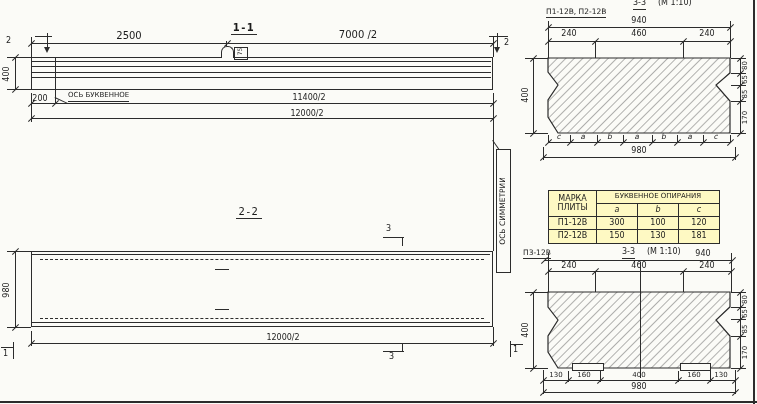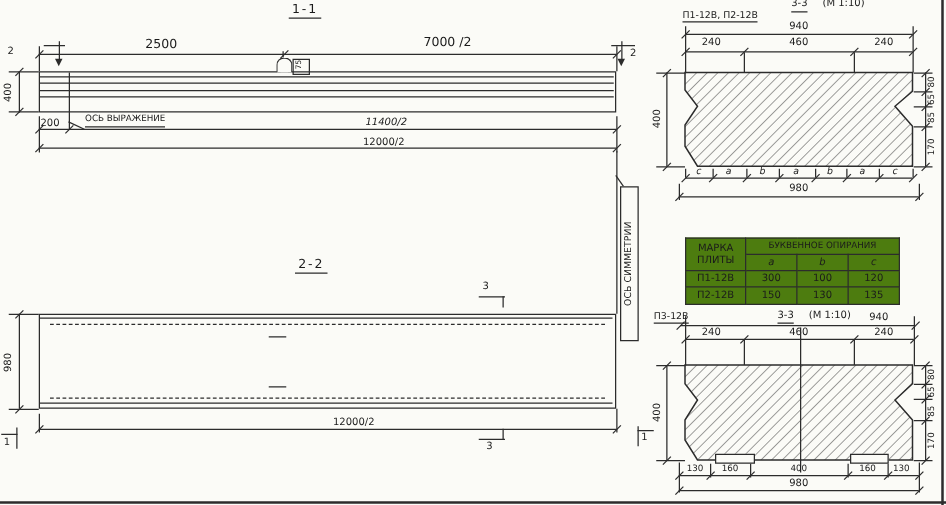--- a/index.html
+++ b/index.html
@@ -15,33 +15,33 @@
   .rv{transform-origin:0 0;transform:rotate(-90deg);text-align:center;}
   .box{position:absolute;border:1px solid #2c2c2c;}
   .arrd{position:absolute;width:0;height:0;border-left:3px solid transparent;border-right:3px solid transparent;border-top:6px solid #2c2c2c;}
   .dash{position:absolute;height:0;border-top:1px dashed #2c2c2c;}
   .it{font-style:italic;}
   .s6{font-size:6px;}
   .s7{font-size:7px;}
   .s75{font-size:7.5px;}
   .s8{font-size:8px;}
   .s10{font-size:10px;letter-spacing:1.5px;}
-  table.tb{position:absolute;border-collapse:collapse;table-layout:fixed;background:#4d7c0f;}
+  table.tb{position:absolute;border-collapse:collapse;table-layout:fixed;background:#fef9c3;}
   table.tb td{border:1px solid #2c2c2c;text-align:center;vertical-align:middle;padding:0;font-size:8px;line-height:1.1;}
   td.pre{white-space:pre-line;font-size:7px;}
   .flag{position:absolute;border:1px solid #2c2c2c;transform-origin:0 0;transform:rotate(-90deg);
         text-align:center;font-size:7.5px;line-height:12px;background:#fbfbf7;}
   .loop{position:absolute;border:1.5px solid #2c2c2c;border-bottom:none;border-radius:6px 6px 0 0;background:#fbfbf7;}
 </style>
 </head>
 <body>
 
 <div id="sheet">
 
-  <div class="t s10 ul c" style="left:231px;top:2px;width:26px;">1-1</div>
+  <div class="t s10 ul c" style="left:231px;top:22px;width:26px;font-weight:bold;">1-1</div>
 
   <div class="hl" style="left:31px;top:43px;width:462px;"></div>
   <div class="tk" style="left:27px;top:43px;"></div>
   <div class="tk" style="left:223px;top:43px;"></div>
   <div class="tk" style="left:489px;top:43px;"></div>
   <div class="vl" style="left:31px;top:37px;height:20px;"></div>
   <div class="vl" style="left:493px;top:37px;height:20px;"></div>
   <div class="t c" style="left:105px;top:30px;width:48px;">2500</div>
   <div class="t c" style="left:330px;top:29px;width:56px;">7000 /2</div>
 
@@ -72,22 +72,22 @@
   <div class="tk" style="left:11px;top:89px;"></div>
   <div class="t rv s8" style="left:3px;top:84px;width:20px;">400</div>
 
   <div class="vl" style="left:55px;top:58px;height:46px;"></div>
   <div class="hl" style="left:31px;top:103px;width:462px;"></div>
   <div class="tk" style="left:27px;top:103px;"></div>
   <div class="tk" style="left:51px;top:103px;"></div>
   <div class="tk" style="left:489px;top:103px;"></div>
   <div class="t s8 c" style="left:28px;top:95px;width:24px;">200</div>
   <div class="ld" style="left:55px;top:97px;width:14px;height:1px;transform:rotate(25deg);transform-origin:0 0;"></div>
-  <div class="t s7 ul" style="left:68px;top:92px;">ОСЬ ВЫРАЖЕНИЕ</div>
-  <div class="t s8 c" style="left:278px;top:94px;width:62px;font-style:italic;">11400/2</div>
+  <div class="t s7 ul" style="left:68px;top:92px;">ОСЬ БУКВЕННОЕ</div>
+  <div class="t s8 c" style="left:278px;top:94px;width:62px;">11400/2</div>
   <div class="vl" style="left:31px;top:93px;height:29px;"></div>
   <div class="vl" style="left:493px;top:93px;height:29px;"></div>
   <div class="hl" style="left:31px;top:118px;width:462px;"></div>
   <div class="tk" style="left:27px;top:118px;"></div>
   <div class="tk" style="left:489px;top:118px;"></div>
   <div class="t s8 c" style="left:276px;top:110px;width:62px;">12000/2</div>
 
   <div class="vl" style="left:493px;top:121px;height:130px;"></div>
   <div class="ld" style="left:493px;top:140px;width:13px;height:1px;transform:rotate(55deg);transform-origin:0 0;"></div>
   <div class="flag" style="left:496px;top:273px;width:122px;height:13px;">ОСЬ СИММЕТРИИ</div>
@@ -231,21 +231,21 @@
     <tr style="height:13px;">
       <td>П1-12В</td>
       <td>300</td>
       <td>100</td>
       <td>120</td>
     </tr>
     <tr style="height:14px;">
       <td>П2-12В</td>
       <td>150</td>
       <td>130</td>
-      <td>135</td>
+      <td>181</td>
     </tr>
   </tbody>
     </table>
 
   <div class="t s75 ul" style="left:523px;top:249px;">П3-12В</div>
   <div class="t s8 ul" style="left:622px;top:248px;">3-3</div>
   <div class="t s8" style="left:647px;top:248px;">(М 1:10)</div>
   <div class="t s8 c" style="left:689px;top:250px;width:28px;">940</div>
 
   <div class="hl" style="left:544px;top:260px;width:188px;"></div>

